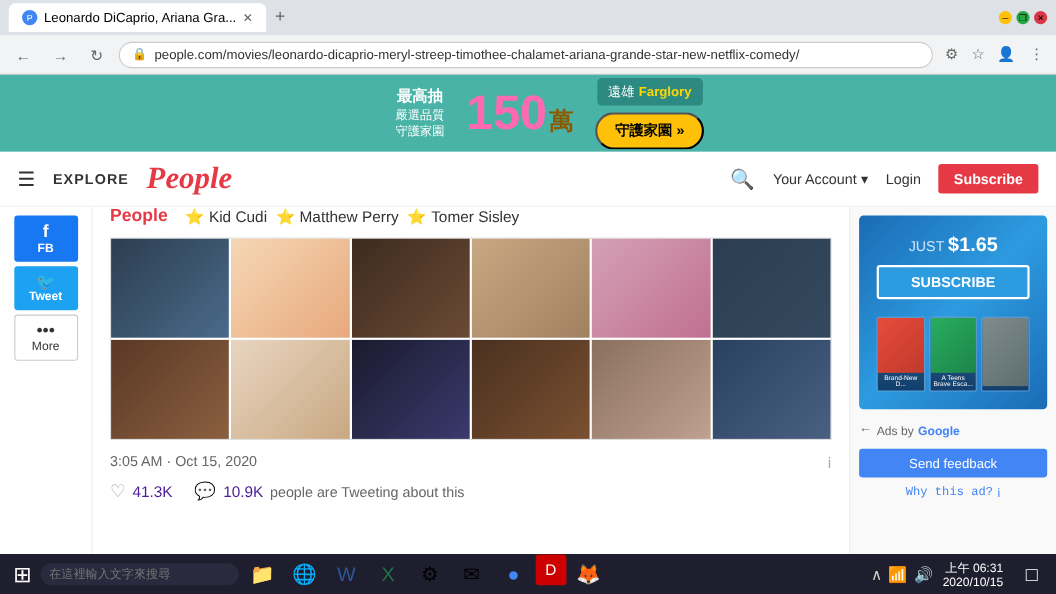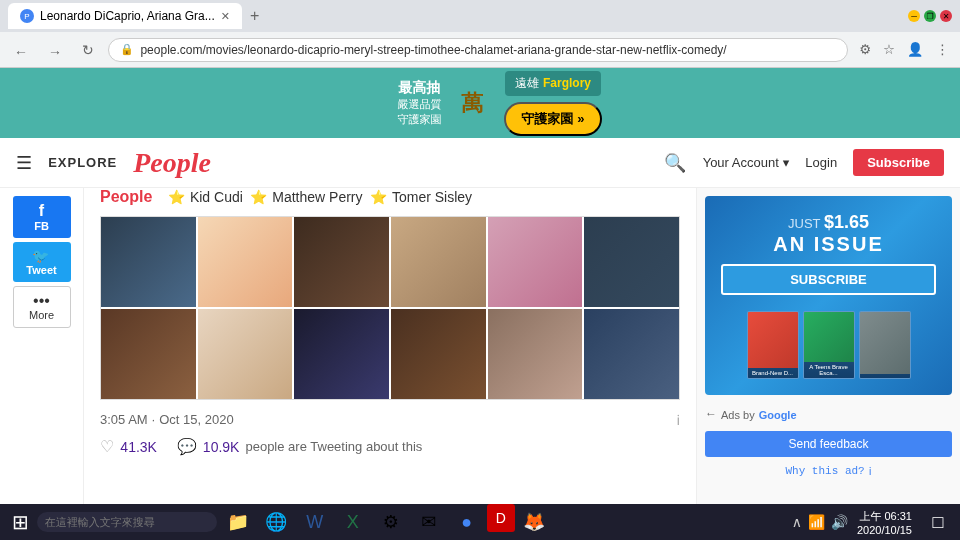--- a/index.html
+++ b/index.html
@@ -67,21 +67,21 @@
     .tweet-time { font-size: 13px; color: #666; }
     .info-icon { color: #aaa; font-size: 14px; cursor: pointer; }
     
     .tweet-actions { display: flex; align-items: center; gap: 20px; }
     .action-item { display: flex; align-items: center; gap: 6px; font-size: 14px; color: #666; cursor: pointer; }
     .action-icon { font-size: 16px; color: #aaa; }
     .action-count { font-size: 14px; color: #4c1d95; }
     .action-text { font-size: 13px; color: #666; }
 
     
-    .right-sidebar { width: 264px; padding: 8px; background: #f9f9f9; border-left: 1px solid #eee; overflow: hidden; }
+    .right-sidebar { width: 188px; padding: 8px; background: #f9f9f9; border-left: 1px solid #eee; overflow: hidden; }
     .ad-box { background: linear-gradient(135deg, #1a6bb5 0%, #2d9be0 50%, #1a6bb5 100%); border-radius: 4px; padding: 16px; color: white; text-align: center; margin-bottom: 8px; }
     .ad-subscribe-btn { background: #2d9be0; border: 2px solid white; color: white; padding: 6px 20px; border-radius: 3px; font-size: 13px; font-weight: bold; cursor: pointer; margin: 8px 0; width: 100%; }
     .mag-covers { display: flex; gap: 4px; justify-content: center; margin-top: 8px; }
     .mag-cover { width: 52px; height: 68px; background: #1a6bb5; border: 1px solid rgba(255,255,255,0.3); border-radius: 2px; display: flex; align-items: flex-end; justify-content: center; overflow: hidden; }
     .mag-cover-inner { width: 100%; height: 100%; background: linear-gradient(180deg, #4a90d9 0%, #1a5a99 100%); display: flex; flex-direction: column; }
     .mag-cover-top { flex: 1; background: linear-gradient(135deg, #5ba3e0, #2d7cc9); }
     .mag-cover-bottom { padding: 2px; font-size: 6px; color: white; background: rgba(0,0,0,0.3); text-align: center; }
     
     .ads-by-google { text-align: center; font-size: 11px; color: #666; margin-top: 6px; display: flex; align-items: center; justify-content: center; gap: 4px; }
     .google-logo { font-size: 11px; color: #4285f4; font-weight: bold; }
@@ -150,20 +150,21 @@
   </div>
 </div>
 
 <div class="ad-banner">
   <div style="color:white; text-align:center; font-size:13px;margin-left:40px;">
     <div style="font-size:14px; font-weight:bold;">最高抽</div>
     <div style="font-size:11px;">嚴選品質</div>
     <div style="font-size:11px;">守護家園</div>
   </div>
   <div style="display:flex; align-items:baseline; gap:2px;">
+    <span style="color:#ff69b4; font-size:44px; font-weight:bold;">150</span>
     <span style="color:#8b5a00; font-size:22px; font-weight:bold;">萬</span>
   </div>
   <div style="display:flex; flex-direction:column; align-items:center; gap:6px;">
     <div style="display:flex; align-items:center; gap:4px; background:#2d8a82; color:white; padding:4px 10px; border-radius:4px; font-size:12px;">
       <span>遠雄</span>
       <span style="font-weight:bold; color:#ffd700;">Farglory</span>
     </div>
     <button class="ad-cta">守護家園 »</button>
   </div>
 </div>
@@ -250,21 +251,20 @@
         <span class="action-count">10.9K</span>
         <span class="action-text">people are Tweeting about this</span>
       </div>
     </div>
 
   </div>
 
   <div class="right-sidebar">
     <div class="ad-box">
       <div style="font-size:13px; color:#cce4f7;">JUST <strong style="color:white; font-size:18px;">$1.65</strong></div>
-      <div style="font-size:20px; font-weight:bold; color:white; letter-spacing:2px;">AN ISSUE</div>
       <button class="ad-subscribe-btn">SUBSCRIBE</button>
       <div class="mag-covers">
         <div class="mag-cover">
           <div class="mag-cover-inner">
             <div class="mag-cover-top" style="background: linear-gradient(135deg, #e74c3c, #c0392b);"></div>
             <div class="mag-cover-bottom">Brand-New D...</div>
           </div>
         </div>
         <div class="mag-cover">
           <div class="mag-cover-inner">

